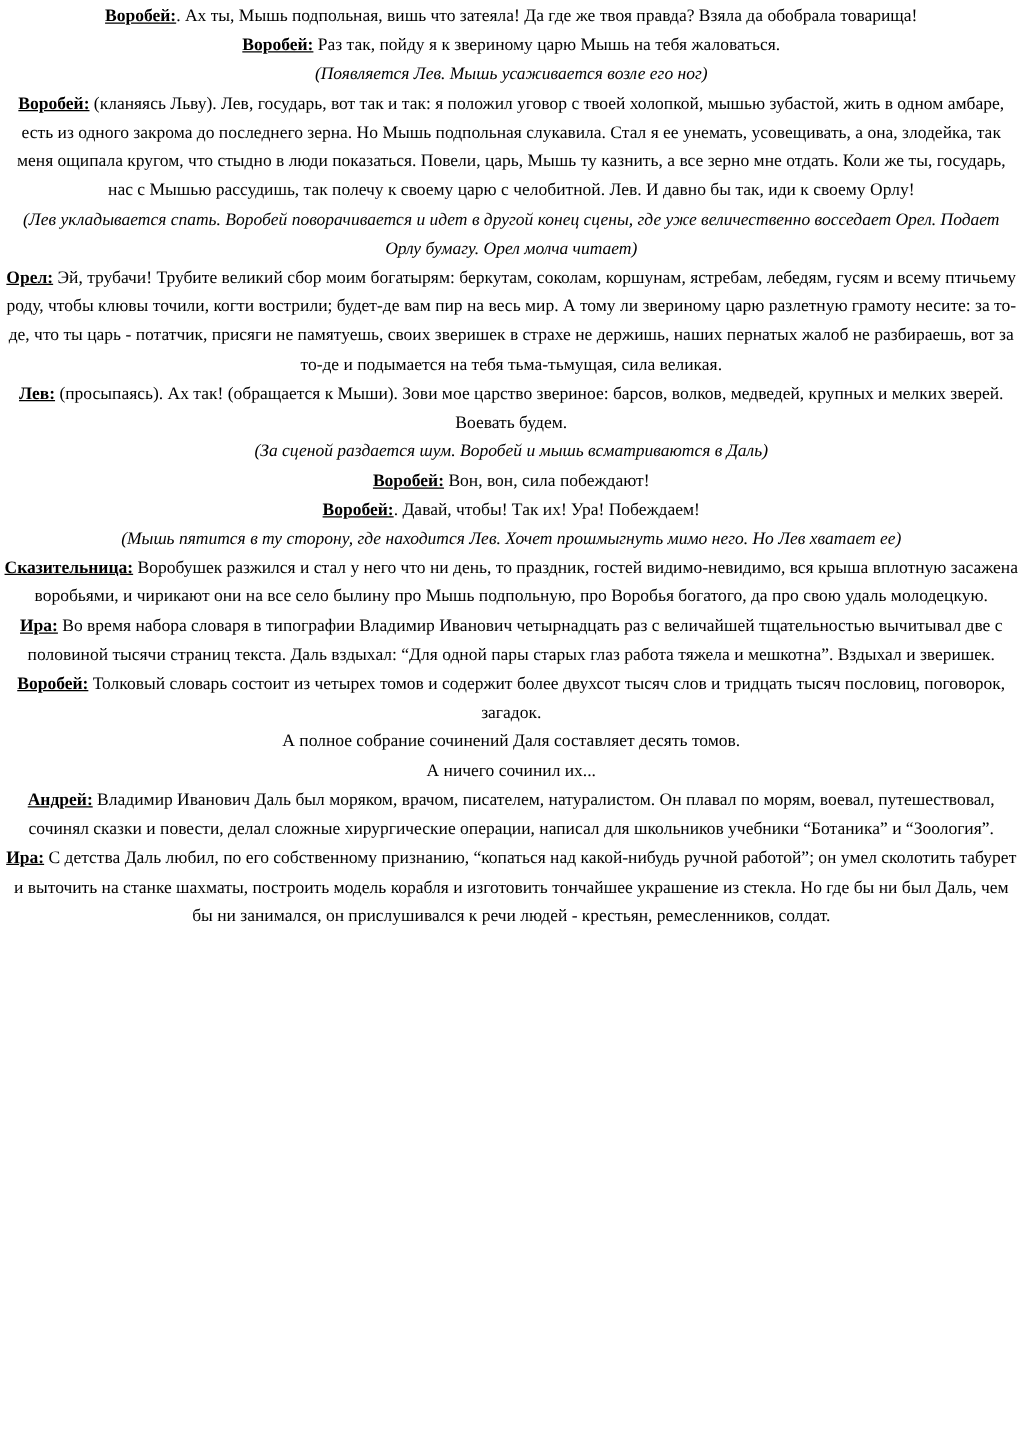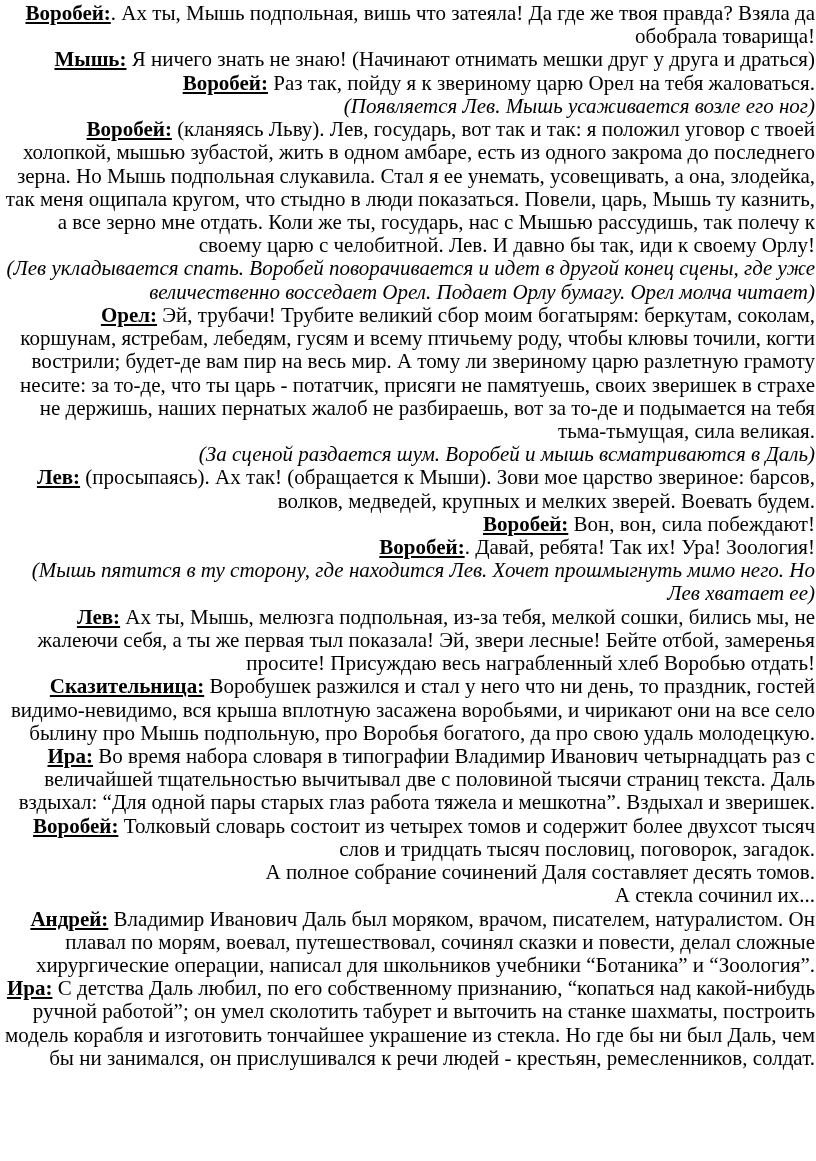--- a/index.html
+++ b/index.html
@@ -9,50 +9,48 @@
     height: 1161px;
     overflow: hidden;
     font-family: "Liberation Serif", "DejaVu Serif", serif;
   }
   .page {
     width: 816px;
     height: 1161px;
     background: #ffffff;
     color: #000000;
     padding: 2px 1px 0 3px;
-    font-size: 21px;
+    font-size: 14px;
     line-height: 23.22px;
-    text-align: right;
+    text-align: center;
   }
   p.para { margin: 0; }
   .speaker {
     font-weight: bold;
     text-decoration: underline;
   }
   p.stage { font-style: italic; }
 </style>
 </head>
 <body>
 
 <div class="page">
   <div>
       <p class="para dialogue"><span class="speaker">Воробей:</span><span>. Ах ты, Мышь подпольная, вишь что затеяла! Да где же твоя правда? Взяла да обобрала товарища!</span></p>
-      <p class="para dialogue"><span class="speaker">Мышь:</span><span> Я ничего знать не знаю! (Начинают отнимать мешки друг у друга и драться)</span></p>
-      <p class="para dialogue"><span class="speaker">Воробей:</span><span> Раз так, пойду я к звериному царю Орел на тебя жаловаться.</span></p>
+      <p class="para dialogue"><span class="speaker">Воробей:</span><span> Раз так, пойду я к звериному царю Мышь на тебя жаловаться.</span></p>
       <p class="para stage"><span>(Появляется Лев. Мышь усаживается возле его ног)</span></p>
       <p class="para dialogue"><span class="speaker">Воробей:</span><span> (кланяясь Льву). Лев, государь, вот так и так: я положил уговор с твоей холопкой, мышью зубастой, жить в одном амбаре, есть из одного закрома до последнего зерна. Но Мышь подпольная слукавила. Стал я ее унемать, усовещивать, а она, злодейка, так меня ощипала кругом, что стыдно в люди показаться. Повели, царь, Мышь ту казнить, а все зерно мне отдать. Коли же ты, государь, нас с Мышью рассудишь, так полечу к своему царю с челобитной. Лев. И давно бы так, иди к своему Орлу!</span></p>
       <p class="para stage"><span>(Лев укладывается спать. Воробей поворачивается и идет в другой конец сцены, где уже величественно восседает Орел. Подает Орлу бумагу. Орел молча читает)</span></p>
       <p class="para dialogue"><span class="speaker">Орел:</span><span> Эй, трубачи! Трубите великий сбор моим богатырям: беркутам, соколам, коршунам, ястребам, лебедям, гусям и всему птичьему роду, чтобы клювы точили, когти вострили; будет-де вам пир на весь мир. А тому ли звериному царю разлетную грамоту несите: за то-де, что ты царь - потатчик, присяги не памятуешь, своих зверишек в страхе не держишь, наших пернатых жалоб не разбираешь, вот за то-де и подымается на тебя тьма-тьмущая, сила великая.</span></p>
+      <p class="para dialogue"><span class="speaker">Лев:</span><span> (просыпаясь). Ах так! (обращается к Мыши). Зови мое царство звериное: барсов, волков, медведей, крупных и мелких зверей. Воевать будем.</span></p>
       <p class="para stage"><span>(За сценой раздается шум. Воробей и мышь всматриваются в Даль)</span></p>
-      <p class="para dialogue"><span class="speaker">Лев:</span><span> (просыпаясь). Ах так! (обращается к Мыши). Зови мое царство звериное: барсов, волков, медведей, крупных и мелких зверей. Воевать будем.</span></p>
       <p class="para dialogue"><span class="speaker">Воробей:</span><span> Вон, вон, сила побеждают!</span></p>
-      <p class="para dialogue"><span class="speaker">Воробей:</span><span>. Давай, ребята! Так их! Ура! Зоология!</span></p>
+      <p class="para dialogue"><span class="speaker">Воробей:</span><span>. Давай, чтобы! Так их! Ура! Побеждаем!</span></p>
       <p class="para stage"><span>(Мышь пятится в ту сторону, где находится Лев. Хочет прошмыгнуть мимо него. Но Лев хватает ее)</span></p>
-      <p class="para dialogue"><span class="speaker">Лев:</span><span> Ах ты, Мышь, мелюзга подпольная, из-за тебя, мелкой сошки, бились мы, не жалеючи себя, а ты же первая тыл показала! Эй, звери лесные! Бейте отбой, замеренья просите! Присуждаю весь награбленный хлеб Воробью отдать!</span></p>
       <p class="para dialogue"><span class="speaker">Сказительница:</span><span> Воробушек разжился и стал у него что ни день, то праздник, гостей видимо-невидимо, вся крыша вплотную засажена воробьями, и чирикают они на все село былину про Мышь подпольную, про Воробья богатого, да про свою удаль молодецкую.</span></p>
       <p class="para dialogue"><span class="speaker">Ира:</span><span> Во время набора словаря в типографии Владимир Иванович четырнадцать раз с величайшей тщательностью вычитывал две с половиной тысячи страниц текста. Даль вздыхал: “Для одной пары старых глаз работа тяжела и мешкотна”. Вздыхал и зверишек.</span></p>
       <p class="para dialogue"><span class="speaker">Воробей:</span><span> Толковый словарь состоит из четырех томов и содержит более двухсот тысяч слов и тридцать тысяч пословиц, поговорок, загадок.</span></p>
       <p class="para plain"><span>А полное собрание сочинений Даля составляет десять томов.</span></p>
-      <p class="para plain"><span>А стекла сочинил их...</span></p>
+      <p class="para plain"><span>А ничего сочинил их...</span></p>
       <p class="para dialogue"><span class="speaker">Андрей:</span><span> Владимир Иванович Даль был моряком, врачом, писателем, натуралистом. Он плавал по морям, воевал, путешествовал, сочинял сказки и повести, делал сложные хирургические операции, написал для школьников учебники “Ботаника” и “Зоология”.</span></p>
       <p class="para dialogue"><span class="speaker">Ира:</span><span> С детства Даль любил, по его собственному признанию, “копаться над какой-нибудь ручной работой”; он умел сколотить табурет и выточить на станке шахматы, построить модель корабля и изготовить тончайшее украшение из стекла. Но где бы ни был Даль, чем бы ни занимался, он прислушивался к речи людей - крестьян, ремесленников, солдат.</span></p>
     </div>
 </div>
 
 </body></html>

